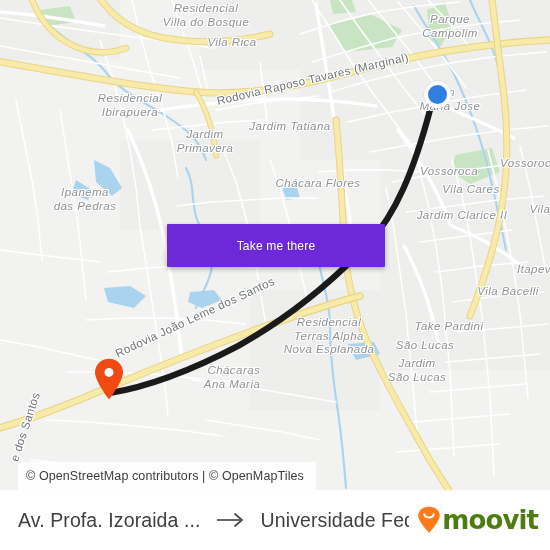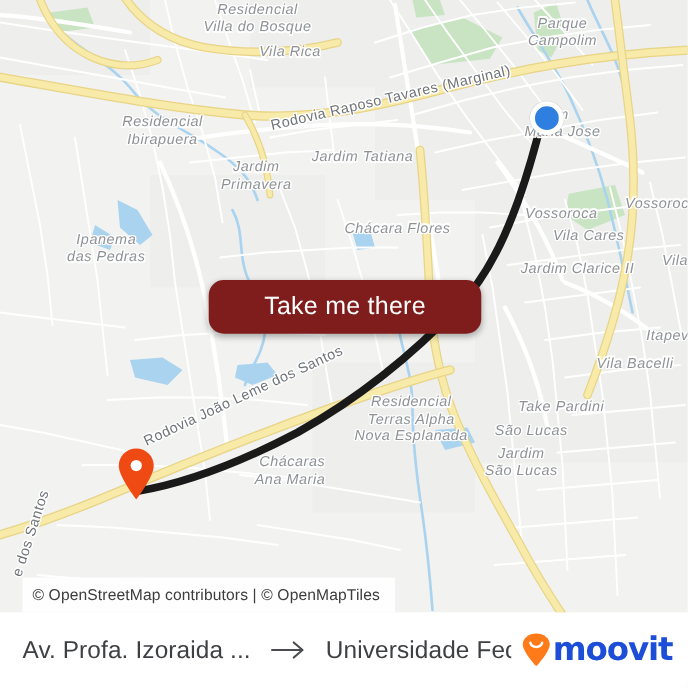--- a/index.html
+++ b/index.html
@@ -76,26 +76,26 @@
     border: 4px solid #ffffff;
     box-sizing: border-box;
     box-shadow: 0 0 0 0.5px rgba(0,0,0,0.10);
   }
 
   
   #take-me-there {
     position: absolute;
     left: 167px; top: 224px;
     width: 218px; height: 43px;
-    background: #7f1d1d;
+    background: #6d28d9;
     border: none;
-    border-radius: 12px;
+    border-radius: 1px;
     color: #ffffff;
     font-family: "Liberation Sans", sans-serif;
-    font-size: 20px;
+    font-size: 12px;
     letter-spacing: 0.2px;
     cursor: pointer;
     box-shadow: 0 2px 5px rgba(0,0,0,0.30);
     display: flex;
     align-items: center;
     justify-content: center;
     padding: 0;
   }
 
   
@@ -148,21 +148,21 @@
     flex: 0 0 auto;
     display: flex;
     align-items: center;
     gap: 1px;
     margin-left: 8px;
   }
   #moovit-wordmark {
     font-family: "DejaVu Sans", sans-serif;
     font-size: 26px;
     font-weight: bold;
-    color: #1d4ed8;
+    color: #4d7c0f;
     letter-spacing: -0.9px;
     line-height: 1;
   }
 </style>
 </head>
 <body>
 
 <div id="map-area">
 
   <svg id="map-svg" width="550" height="490" viewBox="0 0 550 490">

